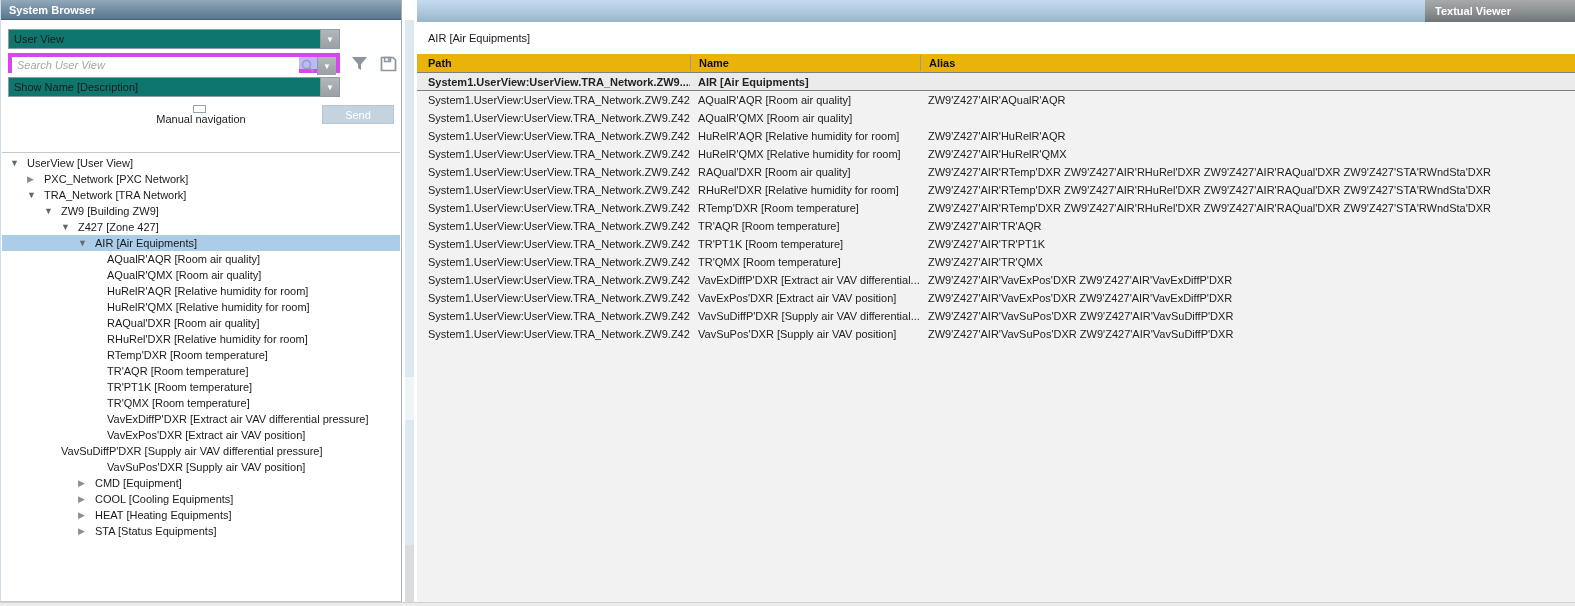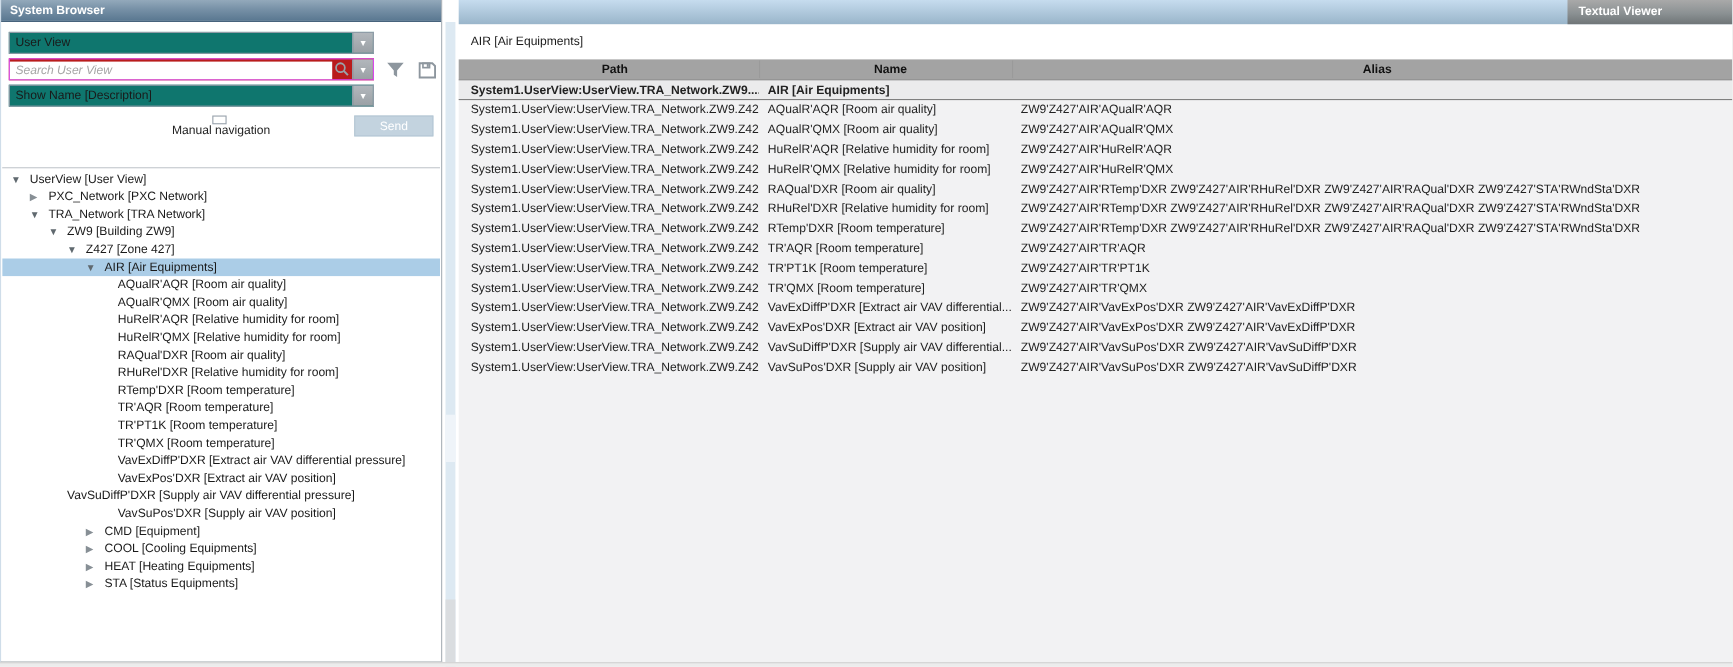--- a/index.html
+++ b/index.html
@@ -11,22 +11,22 @@
   .left-panel { position:absolute; left:0; top:0; width:402px; height:602px; background:#fff;
                 border-left:1px solid #cfdde9; border-right:1px solid #a8b0b6; border-bottom:1px solid #c4c8cb; }
   .sb-title { height:20px; line-height:20px; padding-left:8px; color:#fff; font-weight:bold;
               background:linear-gradient(#93a9bb, #7690a6 45%, #597790); border-bottom:1px solid #47637c; }
   .controls { padding:9px 7px 0 7px; }
   .combo { position:relative; height:20px; border:1px solid #8f9ca7; background:#0f766e; margin-bottom:4px;
            display:flex; align-items:center; width:332px; }
   .combo .val { padding-left:5px; flex:1; color:#1a1a1a; }
   .combo-btn { width:19px; height:18px; margin:0; background:linear-gradient(#b2b7bc,#9aa0a5); color:#fff;
                display:flex; align-items:center; justify-content:center; font-size:8px; border-left:1px solid #8f9ca7; }
-  .searchbox { position:relative; height:20px; border:1px solid #d946ef; background:#b91c1c; margin-bottom:4px;
-               display:flex; align-items:flex-end; width:332px; }
+  .searchbox { position:relative; height:20px; border:4px solid #d946ef; background:#c4b5fd; margin-bottom:4px;
+               display:flex; align-items:flex-start; width:332px; }
   .searchbox input { flex:1; border:none; outline:none; height:16px; padding-left:5px;
                      font-family:"Liberation Sans", sans-serif; font-size:11px; color:#333; }
   .searchbox input::placeholder { font-style:italic; color:#a6a6a6; }
   .mini-icon { width:18px; height:18px; display:flex; align-items:center; justify-content:center; }
   .row-icons { position:absolute; left:348px; top:54px; display:flex; gap:9px; }
   .row-icons .mini-icon { width:20px; height:20px; }
   .check-row { display:flex; align-items:center; margin-top:8px; position:relative; height:20px;flex-direction:column; }
   .checkbox { width:13px; height:13px; border:1px solid #97a1ab; background:#fff; margin:0 7px 0 3px; }
   .check-label { color:#222; }
   .send-btn { position:absolute; right:0; top:0; width:72px; height:19px; background:#c3d3df; color:#fff;
@@ -45,21 +45,21 @@
   .splitter .thumb { position:absolute; left:0; top:357px; width:9px; height:43px; background:#eff4f9; }
   .splitter .bottom-seg { position:absolute; left:0; top:525px; width:9px; bottom:0; background:#dadde0; }
 
   
   .right-panel { position:absolute; left:417px; top:0; right:0; height:602px; background:#fff; }
   .top-strip { height:22px; background:linear-gradient(#c6dcee, #99b5ca); display:flex;justify-content:flex-end; }
   .tab { width:150px; height:22px; padding-left:10px; line-height:22px; color:#fff; font-weight:bold;
          background:linear-gradient(#a9a9a9, #8b9193 55%, #6f7577); }
   .viewer-header { padding:10px 0 0 11px; color:#1a1a1a; height:32px; }
   .grid-head { display:grid; grid-template-columns:262px 230px 1fr; padding-left:11px; height:18px;
-               align-items:center; background:#a3a3a3;text-align:center; }
+               align-items:center; background:#eab308; }
   .grid-head .hcell { font-weight:bold; color:#111; height:16px; line-height:16px; }
   .grid-head .hcell.sep { border-left:1px solid #9a9a9a; padding-left:8px; }
   .table-body { position:absolute; left:0; right:0; top:72px; bottom:0; background:#f2f2f3; }
   .trow { display:grid; grid-template-columns:262px 230px 1fr; padding-left:11px; height:18px; align-items:center; }
   .trow .tcell { white-space:nowrap; overflow:hidden; color:#222; height:18px; line-height:18px; }
   .trow .tcell.c-name, .trow .tcell.c-alias { padding-left:8px; }
   .trow.selected { background:#ebebec; border-top:1px solid #7f7f7f; border-bottom:1px solid #7f7f7f;
                    font-weight:bold; height:19px; }
   .bottom-bar { position:absolute; left:0; right:0; bottom:0; height:4px; background:#ececec; border-top:1px solid #d0d0d0; }
 
@@ -244,21 +244,20 @@
           <div class="tcell c-alias"></div>
         </div>
         <div class="trow">
           <div class="tcell c-path">System1.UserView:UserView.TRA_Network.ZW9.Z42...</div>
           <div class="tcell c-name">AQualR'AQR [Room air quality]</div>
           <div class="tcell c-alias">ZW9'Z427'AIR'AQualR'AQR</div>
         </div>
         <div class="trow">
           <div class="tcell c-path">System1.UserView:UserView.TRA_Network.ZW9.Z42...</div>
           <div class="tcell c-name">AQualR'QMX [Room air quality]</div>
-          <div class="tcell c-alias">ZW9'Z427'AIR'AQualR'QMX</div>
         </div>
         <div class="trow">
           <div class="tcell c-path">System1.UserView:UserView.TRA_Network.ZW9.Z42...</div>
           <div class="tcell c-name">HuRelR'AQR [Relative humidity for room]</div>
           <div class="tcell c-alias">ZW9'Z427'AIR'HuRelR'AQR</div>
         </div>
         <div class="trow">
           <div class="tcell c-path">System1.UserView:UserView.TRA_Network.ZW9.Z42...</div>
           <div class="tcell c-name">HuRelR'QMX [Relative humidity for room]</div>
           <div class="tcell c-alias">ZW9'Z427'AIR'HuRelR'QMX</div>

